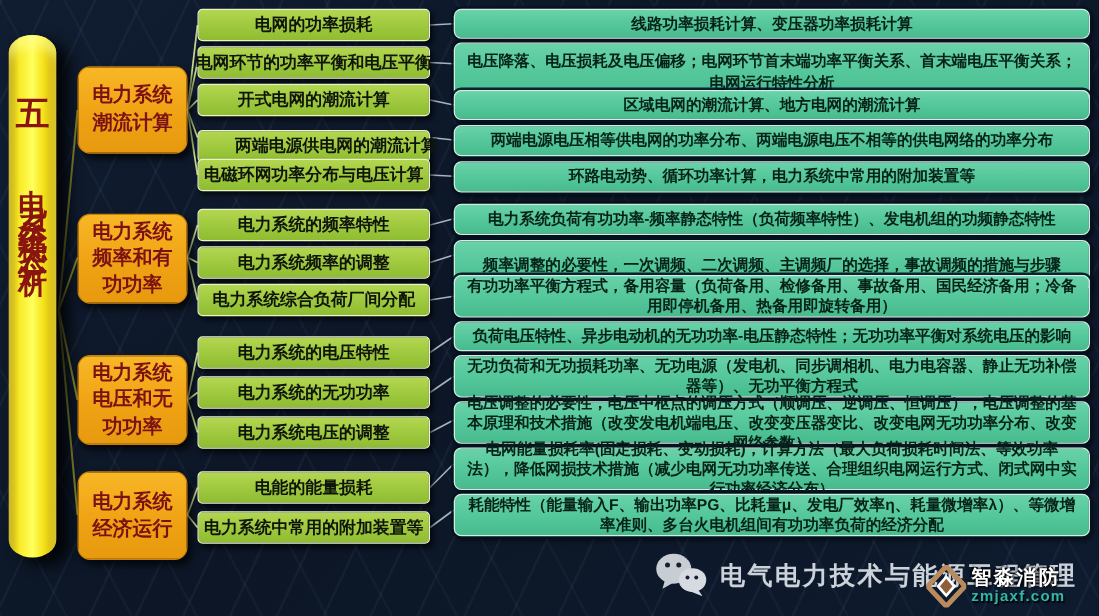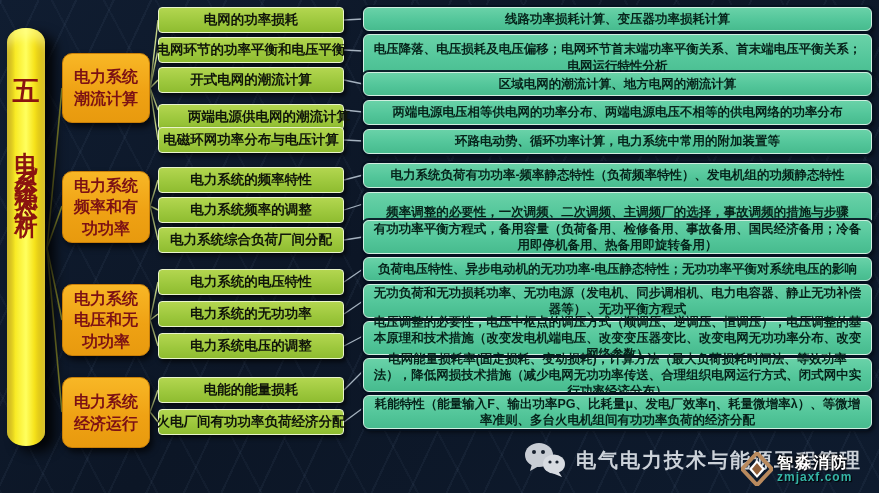--- a/index.html
+++ b/index.html
@@ -135,21 +135,21 @@
   <div class="l3" style="top:67px;">开式电网的潮流计算</div>
   <div class="l3" style="top:104px;padding-left:36px;">两端电源供电网的潮流计算</div>
   <div class="l3" style="top:127px;">电磁环网功率分布与电压计算</div>
   <div class="l3" style="top:167px;">电力系统的频率特性</div>
   <div class="l3" style="top:197px;">电力系统频率的调整</div>
   <div class="l3" style="top:227px;">电力系统综合负荷厂间分配</div>
   <div class="l3" style="top:269px;">电力系统的电压特性</div>
   <div class="l3" style="top:301px;">电力系统的无功功率</div>
   <div class="l3" style="top:333px;">电力系统电压的调整</div>
   <div class="l3" style="top:377px;">电能的能量损耗</div>
-  <div class="l3" style="top:409px;">火电厂间有功功率负荷经济分配</div>
+  <div class="l3" style="top:409px;">电力系统中常用的附加装置等</div>
 
   <div class="l4" style="top:7px;height:24px;">线路功率损耗计算、变压器功率损耗计算</div>
   <div class="l4" style="top:34px;height:47px;">电压降落、电压损耗及电压偏移；电网环节首末端功率平衡关系、首末端电压平衡关系；电网运行特性分析</div>
   <div class="l4" style="top:72px;height:24px;">区域电网的潮流计算、地方电网的潮流计算</div>
   <div class="l4" style="top:100px;height:25px;">两端电源电压相等供电网的功率分布、两端电源电压不相等的供电网络的功率分布</div>
   <div class="l4" style="top:129px;height:25px;">环路电动势、循环功率计算，电力系统中常用的附加装置等</div>
   <div class="l4" style="top:163px;height:25px;">电力系统负荷有功功率-频率静态特性（负荷频率特性）、发电机组的功频静态特性</div>
   <div class="l4" style="top:192px;height:41px;">频率调整的必要性，一次调频、二次调频、主调频厂的选择，事故调频的措施与步骤</div>
   <div class="l4" style="top:220px;height:34px;">有功功率平衡方程式，备用容量（负荷备用、检修备用、事故备用、国民经济备用；冷备用即停机备用、热备用即旋转备用）</div>
   <div class="l4" style="top:257px;height:24px;">负荷电压特性、异步电动机的无功功率-电压静态特性；无功功率平衡对系统电压的影响</div>

